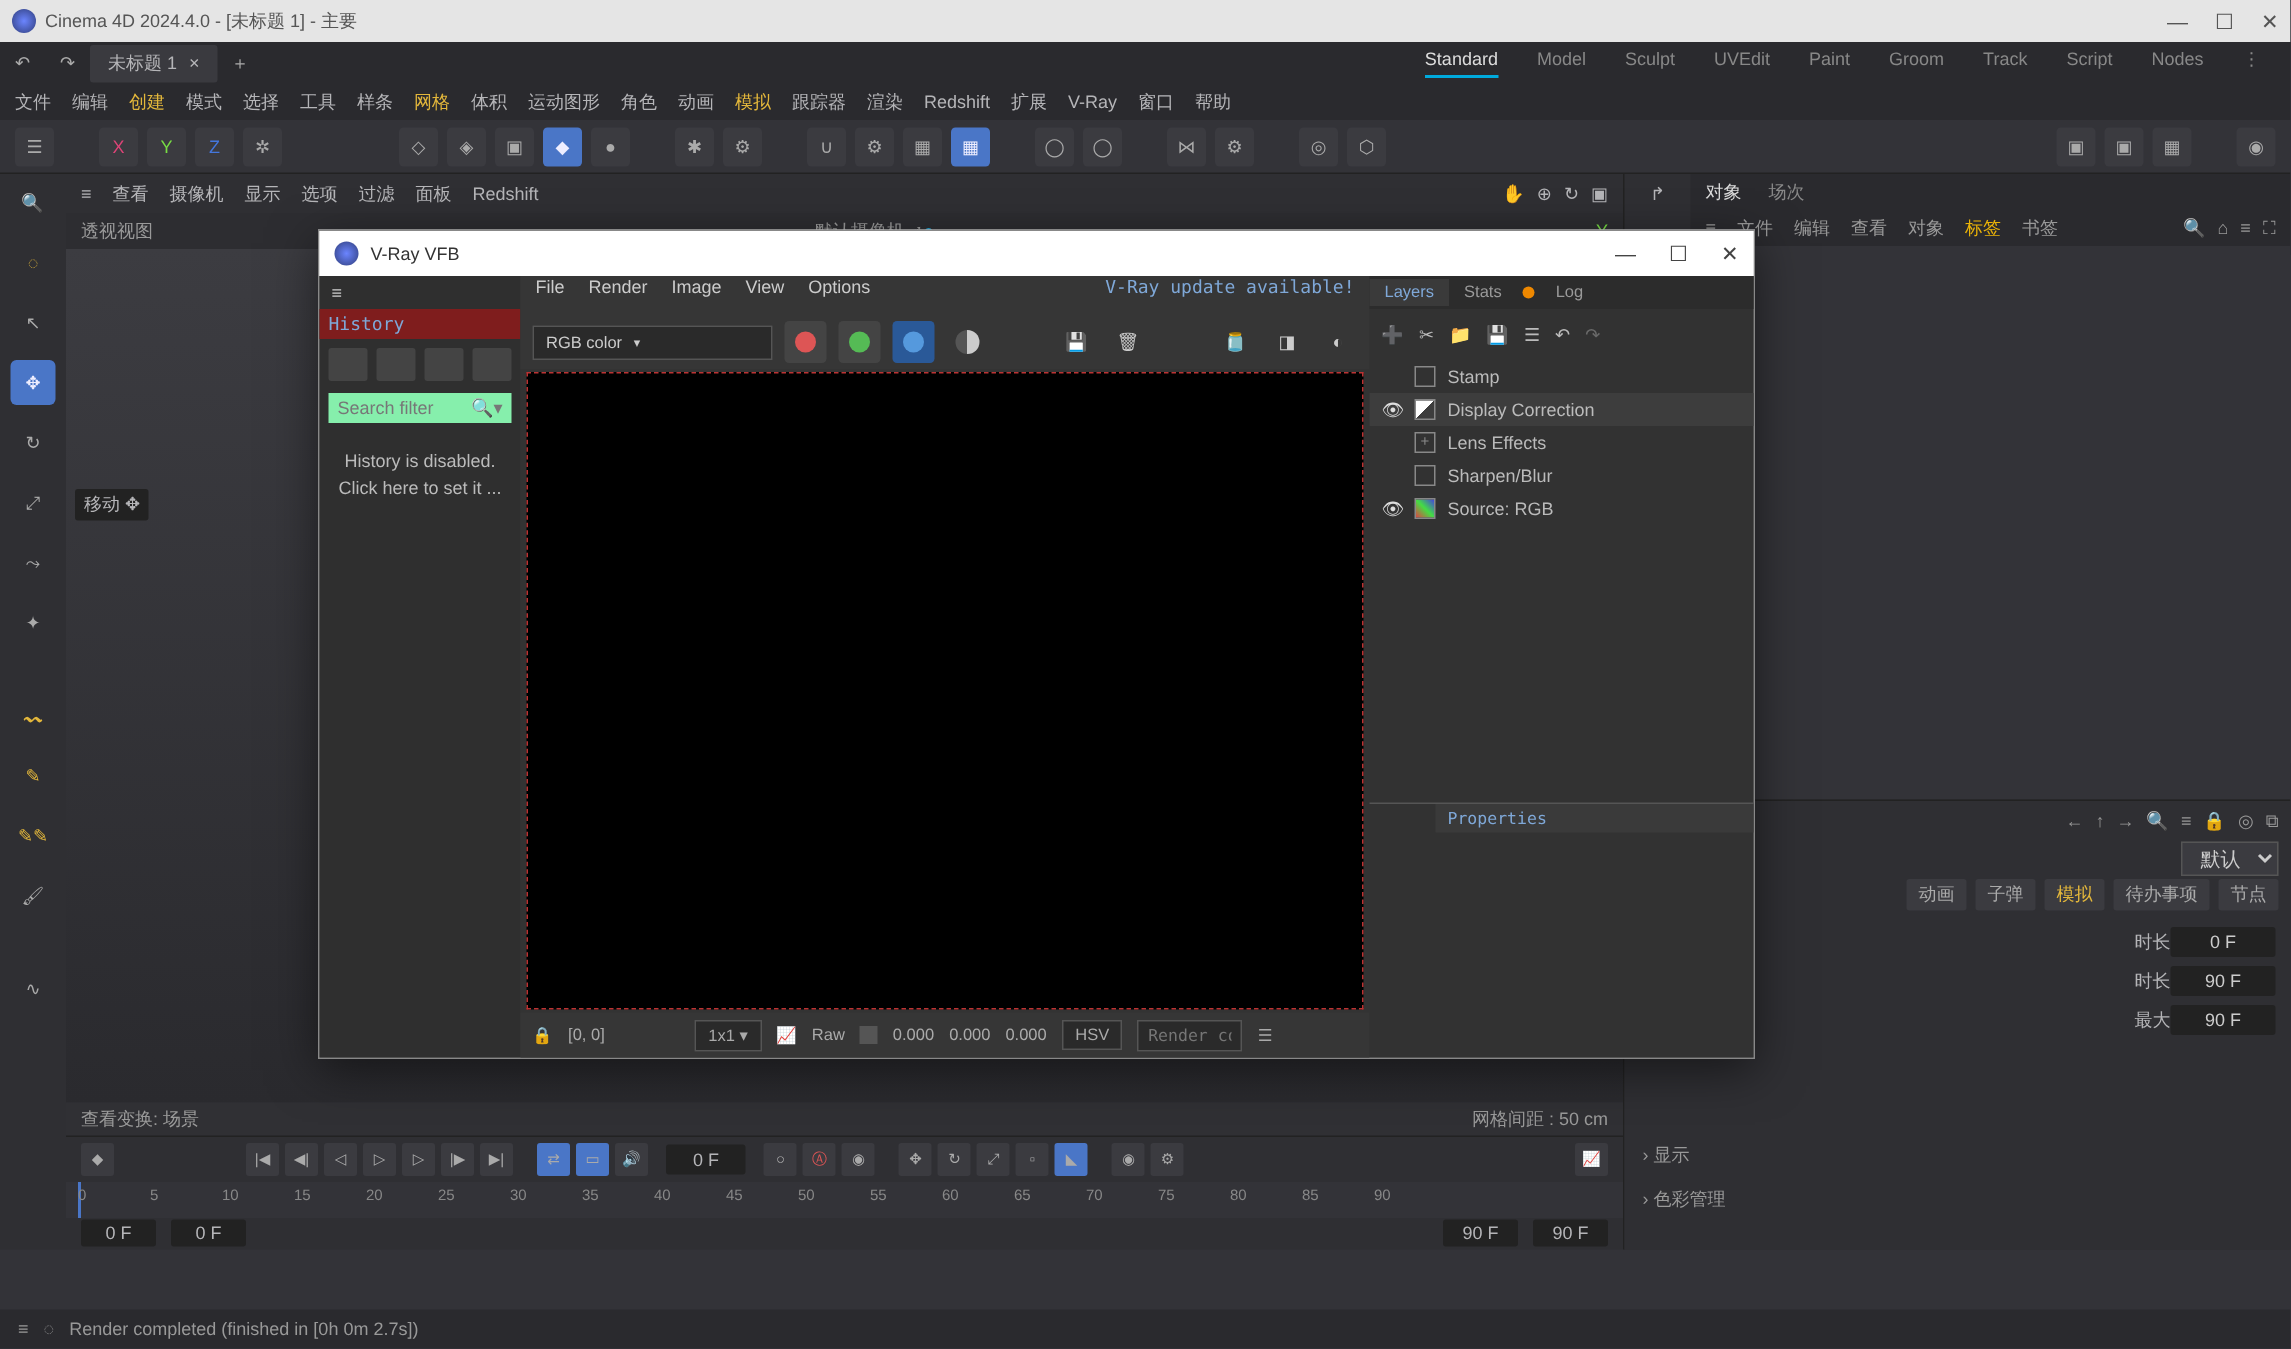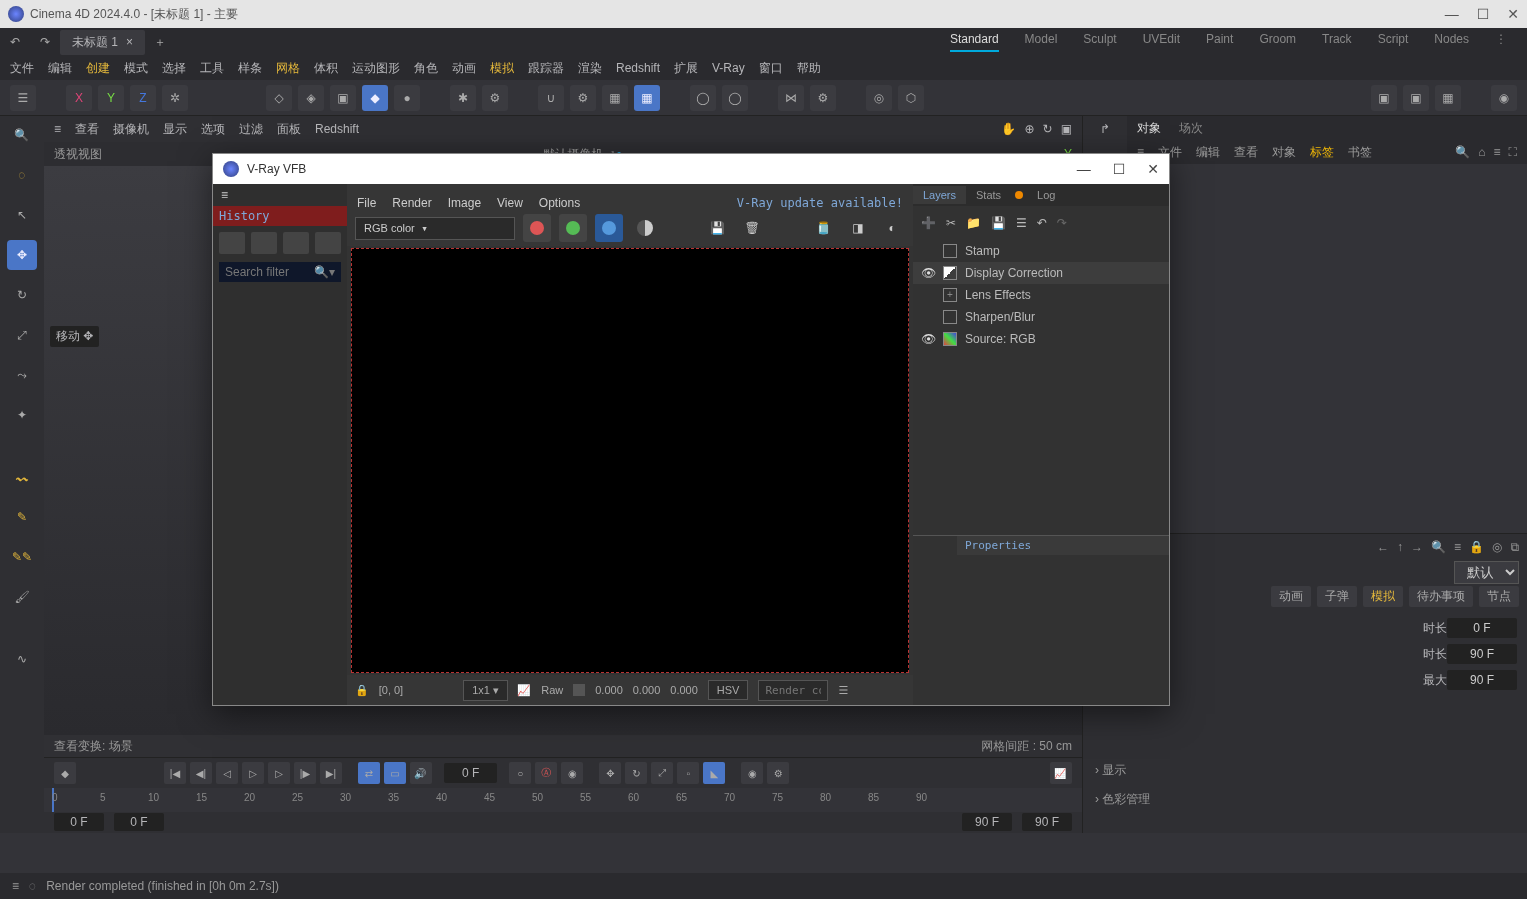--- a/index.html
+++ b/index.html
@@ -66,24 +66,24 @@
 .vfb { position:absolute; left:212px; top:153px; width:958px; height:553px; background:#e9e9e9; border:1px solid #888; box-shadow:0 8px 30px rgba(0,0,0,.5);}
 .vfb-title{height:30px;background:#fff;display:flex;align-items:center;padding:0 10px;color:#333;}
 .vfb-title .icon{width:16px;height:16px;background:radial-gradient(circle,#6b85ff,#2f3d7a);border-radius:50%;margin-right:8px;}
 .vfb-title .wbtns{margin-left:auto;display:flex;gap:22px;color:#444;font-size:14px;}
 .vfb-body{position:absolute;top:30px;left:0;right:0;bottom:0;background:#363636;display:flex;}
 .vfb-hist{width:150px;background:#2f2f2f;display:flex;flex-direction:column;}
 .vfb-burger{height:22px;padding:4px 8px;color:#ccc;}
 .vfb-htitle{background:#7f1d1d;color:#7fa8d8;padding:3px 6px;font-family:monospace;}
 .vfb-hbtns{display:flex;gap:6px;padding:6px;}
 .vfb-hbtn{width:26px;height:22px;background:#444;border-radius:2px;}
-.vfb-search{margin:2px 6px;background:#0f172a;padding:3px 6px;color:#777;font-family:monospace;display:flex;align-items:center;}
+.vfb-search{margin:2px 6px;background:#86efac;padding:3px 6px;color:#777;font-family:monospace;display:flex;align-items:center;}
 .vfb-hmsg{padding:14px 10px;text-align:center;color:#bbb;line-height:1.5;}
 .vfb-center{flex:1;display:flex;flex-direction:column;background:#333;}
-.vfb-menu{height:26px;background:#363636;display:flex;align-items:flex-end;padding:0 10px;gap:16px;color:#ccc;}
+.vfb-menu{height:26px;background:#363636;display:flex;align-items:flex-start;padding:0 10px;gap:16px;color:#ccc;}
 .vfb-menu .upd{margin-left:auto;color:#7fa8d8;font-family:monospace;}
 .vfb-tb{height:36px;background:#363636;display:flex;align-items:center;padding:0 8px;gap:8px;}
 .vfb-sel{width:160px;background:#2a2a2a;color:#ccc;padding:4px 8px;border:1px solid #555;font-family:monospace;font-size:11px;}
 .vfb-ch{width:28px;height:28px;border-radius:3px;display:flex;align-items:center;justify-content:center;}
 .vfb-ch.r{background:#444;} .vfb-ch.r .dot{width:14px;height:14px;border-radius:50%;background:#d55;}
 .vfb-ch.g{background:#444;} .vfb-ch.g .dot{width:14px;height:14px;border-radius:50%;background:#5b5;}
 .vfb-ch.b{background:#2a5998;} .vfb-ch.b .dot{width:14px;height:14px;border-radius:50%;background:#59d;}
 .vfb-ch.a .dot{width:16px;height:16px;border-radius:50%;background:conic-gradient(#ccc 0 50%,#555 50% 100%);}
 .vfb-ibtn{width:26px;height:26px;display:flex;align-items:center;justify-content:center;color:#ccc;}
 .vfb-canvas{flex:1;margin:2px 4px;border:1px dashed #b33;background:#000;}
@@ -406,20 +406,24 @@
       <div class="vfb-hbtns">
         <div class="vfb-hbtn"></div>
         <div class="vfb-hbtn"></div>
         <div class="vfb-hbtn"></div>
         <div class="vfb-hbtn"></div>
       </div>
       <div class="vfb-search">
         <span>Search filter</span>
         <span style="margin-left:auto">🔍▾</span>
       </div>
+      <div class="vfb-hmsg">
+        <div>History is disabled.</div>
+        <div>Click here to set it ...</div>
+      </div>
     </div>
 
     <div class="vfb-center">
       <div class="vfb-menu">
         <span>File</span>
         <span>Render</span>
         <span>Image</span>
         <span>View</span>
         <span>Options</span>
         <span class="upd">V-Ray update available!</span>

